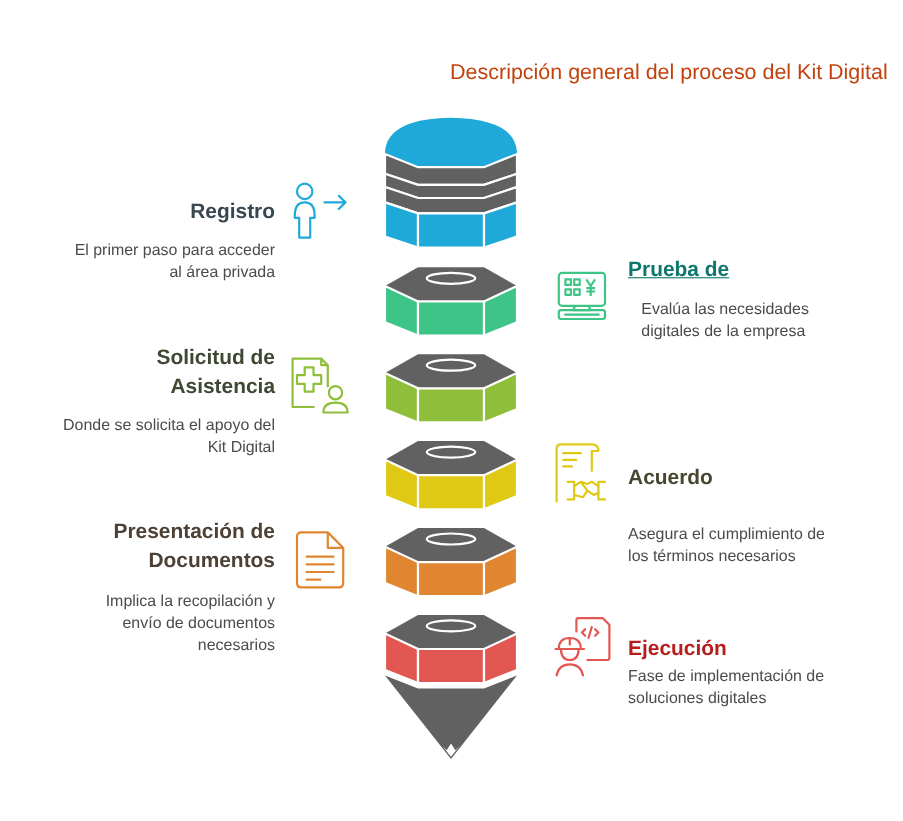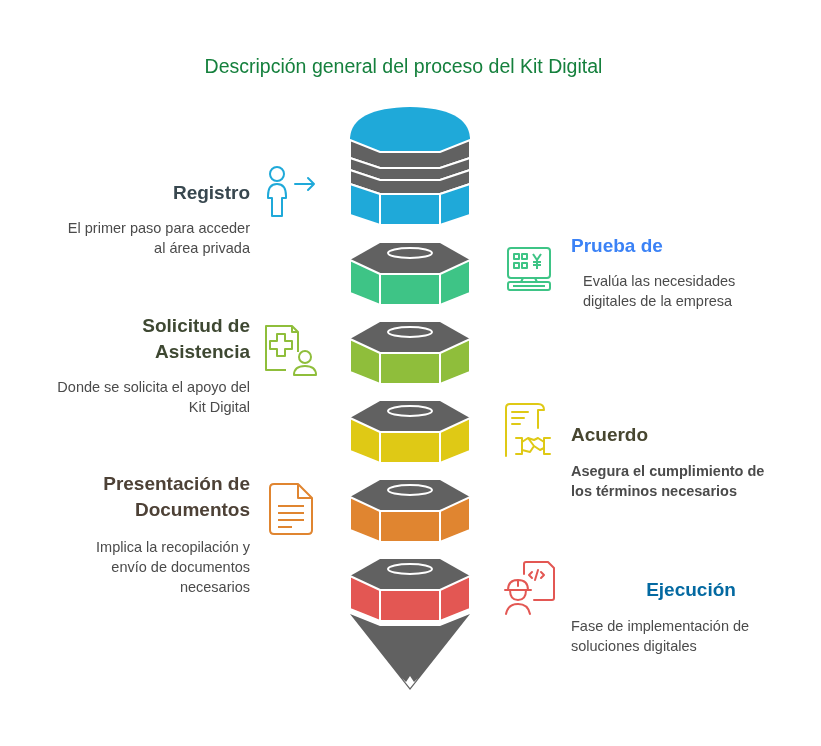--- a/index.html
+++ b/index.html
@@ -1,17 +1,17 @@
 <!DOCTYPE html>
 <html><head>
 <meta charset="utf-8">
 <style>
   html, body { margin:0; padding:0; background:#ffffff; }
   body { width:821px; height:746px; position:relative; overflow:hidden; font-family:"Liberation Sans", sans-serif; }
-  .title { position:absolute; left:0; top:55px; width:807px; text-align:center; font-size:19.5px; color:#15803d; }
+  .title { position:absolute; left:0; top:55px; width:807px; text-align:right; font-size:19.5px; color:#c2410c; }
   .stack { position:absolute; left:0; top:0; width:821px; height:746px; }
   .label { position:absolute; }
   .label .head { font-weight:bold; font-size:19px; line-height:26px; }
   .label .desc { font-size:14.5px; line-height:20px; margin-top:10px; color:#4b4b4b; }
   .left { text-align:right; }
   .right { text-align:left; }
   .icon { position:absolute; }
 </style>
 </head>
 <body>
@@ -78,21 +78,21 @@
 </div>
 <svg class="icon" style="left:262px; top:164px;" width="60" height="56" viewBox="0 0 60 56">
   <g fill="none" stroke="#1fa9d9" stroke-width="2" stroke-linejoin="round" stroke-linecap="round">
     <circle cx="15" cy="10" r="7"></circle>
     <path d="M6,32 Q6,20 15,20 Q24,20 24,32 L24,34 L20,34 L20,52 L10,52 L10,34 L6,34 Z"></path>
     <path d="M33,20 L52,20 M46,14 L52,20 L46,26"></path>
   </g>
 </svg>
 
 <div class="label right" style="left:571px; top:233px; width:240px;">
-  <div class="head" style="color:#3b82f6;">
+  <div class="head" style="color:#0f766e;text-decoration:underline;">
     <div>Prueba de</div>
   </div>
   <div class="desc" style="margin-top:12px;margin-left:12px;">
     <div>Evalúa las necesidades</div>
     <div>digitales de la empresa</div>
   </div>
 </div>
 <svg class="icon" style="left:505px; top:246px;" width="50" height="50" viewBox="0 0 50 50">
   <g fill="none" stroke="#3ec486" stroke-width="2" stroke-linejoin="round">
     <rect x="3" y="2" width="42" height="30" rx="3"></rect>
@@ -122,21 +122,21 @@
     <path d="M36,28 L36,8 L30,2 L4,2 L4,46 L24,46"></path>
     <path d="M30,2 L30,8 L36,8"></path>
     <path d="M15,10 L23,10 L23,17 L30,17 L30,25 L23,25 L23,32 L15,32 L15,25 L8,25 L8,17 L15,17 Z"></path>
     <circle cx="43" cy="33" r="6"></circle>
     <path d="M32,51 Q32,42 43,42 Q54,42 54,51 Z"></path>
   </g>
 </svg>
 
 <div class="label right" style="left:571px; top:422px; width:240px;">
   <div class="head" style="color:#474630;">Acuerdo</div>
-  <div class="desc" style="margin-top:13px;font-weight:bold;">
+  <div class="desc" style="margin-top:28px;">
     <div>Asegura el cumplimiento de</div>
     <div>los términos necesarios</div>
   </div>
 </div>
 <svg class="icon" style="left:500px; top:402px;" width="60" height="58" viewBox="0 0 60 58">
   <g fill="none" stroke="#dfc915" stroke-width="2" stroke-linejoin="round" stroke-linecap="round">
     <path d="M6,54 L6,6 Q6,2 10,2 L38,2 Q44,2 44,8 L38,8 L38,26"></path>
     <path d="M12,10 L28,10 M12,16 L24,16 M12,22 L20,22"></path>
     <path d="M16,36 L22,36 L22,52 L16,52 M50,36 L44,36 L44,52 L50,52"></path>
     <path d="M22,40 L28,36 L34,38 L38,36 L44,40 M28,36 L34,44 L30,50 L22,48 M34,44 L40,48 L44,46"></path>
@@ -156,22 +156,22 @@
 </div>
 <svg class="icon" style="left:268px; top:482px;" width="48" height="56" viewBox="0 0 48 56">
   <g fill="none" stroke="#e08530" stroke-width="2" stroke-linejoin="round">
     <path d="M6,2 L30,2 L44,16 L44,48 Q44,52 40,52 L6,52 Q2,52 2,48 L2,6 Q2,2 6,2 Z"></path>
     <path d="M30,2 L30,16 L44,16"></path>
     <path d="M10,24 L36,24 M10,31 L36,31 M10,38 L36,38 M10,45 L24,45"></path>
   </g>
 </svg>
 
 <div class="label right" style="left:571px; top:577px; width:240px;">
-  <div class="head" style="color:#0369a1;text-align:center;">Ejecución</div>
-  <div class="desc" style="margin-top:13px;">
+  <div class="head" style="color:#b91c1c;">Ejecución</div>
+  <div class="desc" style="margin-top:2px;">
     <div>Fase de implementación de</div>
     <div>soluciones digitales</div>
   </div>
 </div>
 <svg class="icon" style="left:500px; top:560px;" width="60" height="56" viewBox="0 0 60 56">
   <g fill="none" stroke="#e35753" stroke-width="2" stroke-linejoin="round" stroke-linecap="round">
     <path d="M24,14 L24,4 Q24,2 26,2 L48,2 L54,8 L54,38 Q54,40 52,40 L34,40"></path>
     <path d="M32,12 L29,15 L32,18 M41,12 L44,15 L41,18 M38,10 L35,20"></path>
     <path d="M8,30 Q8,20 18,20 Q28,20 28,30 M5,30 L31,30 M18,20 L18,26"></path>
     <path d="M10,30 Q10,40 18,40 Q26,40 26,30"></path>

